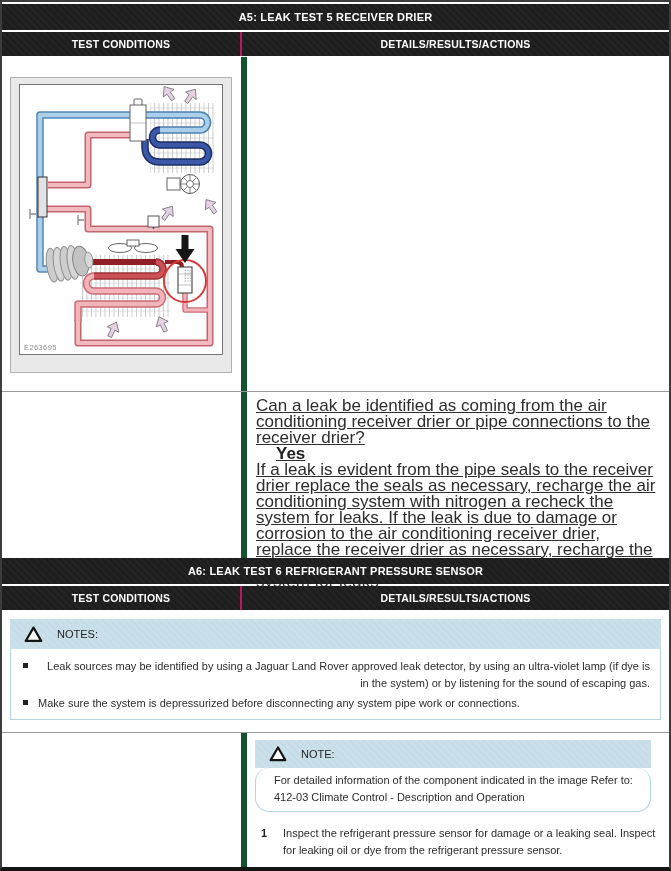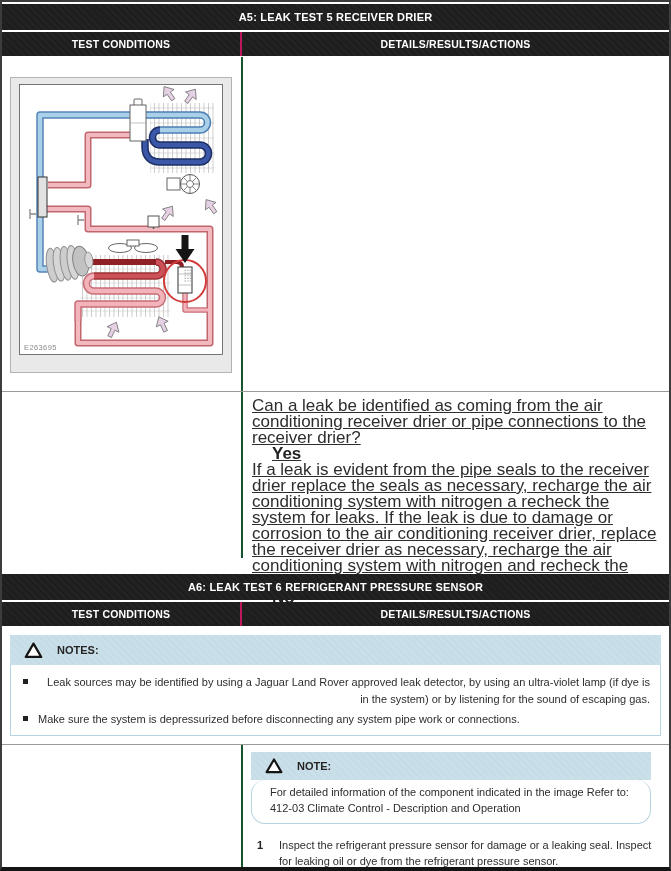--- a/index.html
+++ b/index.html
@@ -9,49 +9,49 @@
     border:2px solid #3c3c3c;border-bottom:4px solid #141414;
     padding-top:2px;display:flex;flex-direction:column;background:#fff;
     overflow:hidden;
   }
   .bar{
     height:26px;background:#1e1e1e;color:#fff;display:flex;align-items:center;justify-content:center;
     font-size:11px;font-weight:bold;letter-spacing:.2px;flex:0 0 auto;
     background-image:repeating-linear-gradient(45deg,rgba(255,255,255,.025) 0 2px,transparent 2px 5px);
   }
   .bar.a5{margin-bottom:2px;}
-  .bar.a6{margin-top:16px;margin-bottom:2px;text-align:right;}
+  .bar.a6{margin-top:0;margin-bottom:2px;text-align:right;}
   .colheads{display:flex;gap:2px;background:#be185d;margin-bottom:1px;flex:0 0 auto;}
   .colhead{
     height:24px;background:#1e1e1e;color:#fff;display:flex;align-items:center;justify-content:center;
     font-size:10.5px;font-weight:bold;letter-spacing:.2px;
     background-image:repeating-linear-gradient(45deg,rgba(255,255,255,.025) 0 2px,transparent 2px 5px);
   }
   .colhead.left{flex:0 0 238px;}
   .colhead.right{flex:1;}
   .trow{display:flex;flex:0 0 auto;background:#fff;}
-  .cell-left{flex:0 0 239px;border-right:2px solid #14532d;text-decoration:underline;}
+  .cell-left{flex:0 0 239px;border-right:6px solid #14532d;text-decoration:underline;}
   .cell-right{flex:1;}
   .row-diagram{height:334px;border-bottom:1px solid #9a9a9a;}
   .row-question{height:166px;}
   .row-notes{height:121px;border-bottom:1px solid #9a9a9a;background:#fff;}
   .row-bottom{flex:1;}
   
   .diagram-wrap{position:relative;width:222px;height:296px;margin:20px 0 0 8px;}
   .fig-label{position:absolute;left:14px;top:266px;font-size:7.5px;color:#8a8a8a;letter-spacing:.4px;}
   
   .qcell{padding:6px 12px 0 9px;font-size:17px;line-height:16px;color:#2d2d2d;text-decoration:underline;}
   .answer-label{font-weight:bold;padding-left:20px;color:#222;}
   .go-link{color:#2f6cb4;font-weight:bold;text-decoration:none;cursor:pointer;}
   .go-suffix{color:#2d2d2d;}
   
   .notebox{margin:8px;}
   .notebox .nb-head{
     background:#c9dfe9;height:30px;display:flex;align-items:center;padding-left:13px;gap:13px;
-    font-size:11px;font-weight:bold;color:#252525;
+    font-size:11px;font-weight:normal;color:#252525;
     background-image:repeating-linear-gradient(45deg,rgba(0,0,0,.015) 0 2px,transparent 2px 5px);
   }
   .notebox .nb-body{border:1px solid #b5d3e0;border-top:none;background:#fff;}
   .tri-icon{display:flex;align-items:center;}
   
   .bullets{padding:5px 10px 7px 12px;font-size:11px;line-height:16.5px;color:#2d2d2d;}
   .bullet{display:flex;gap:10px;margin-top:4px;text-align:right;}
   .bullet .sq{flex:0 0 auto;width:5px;height:5px;background:#222;margin-top:5px;}
   
   .bcell{padding:7px 8px 0 8px;overflow:hidden;}

